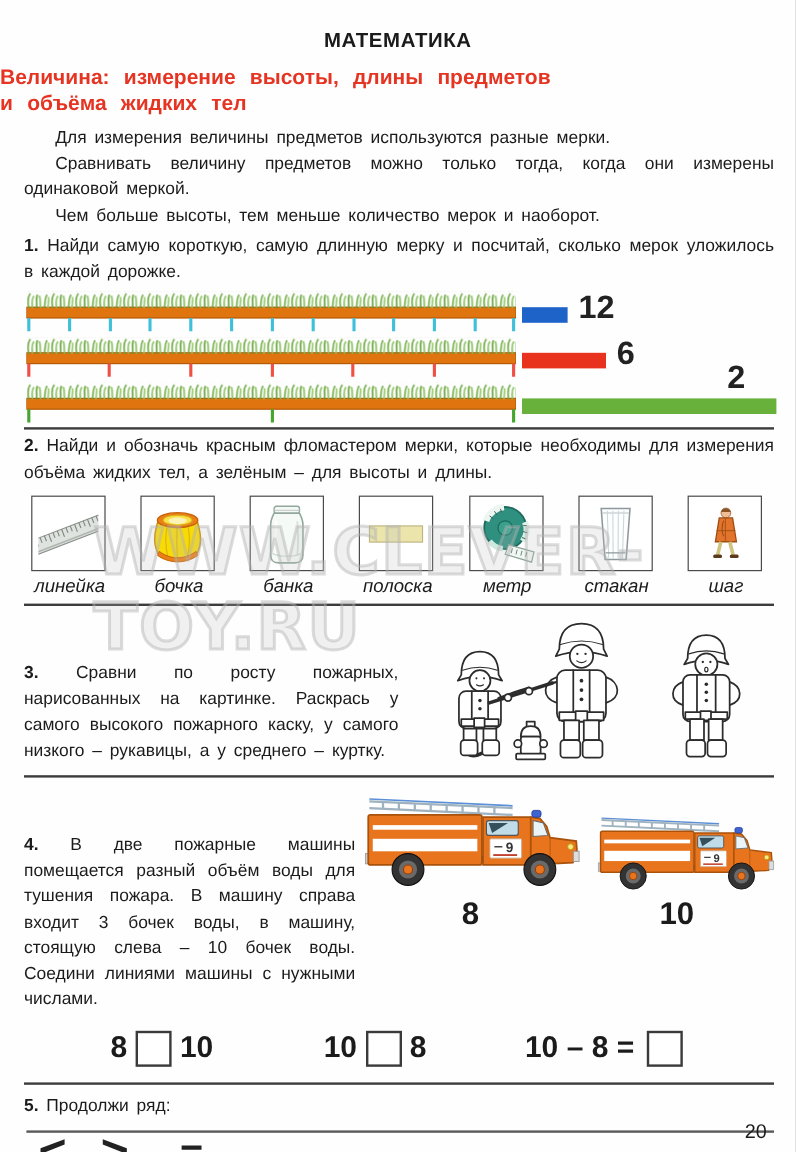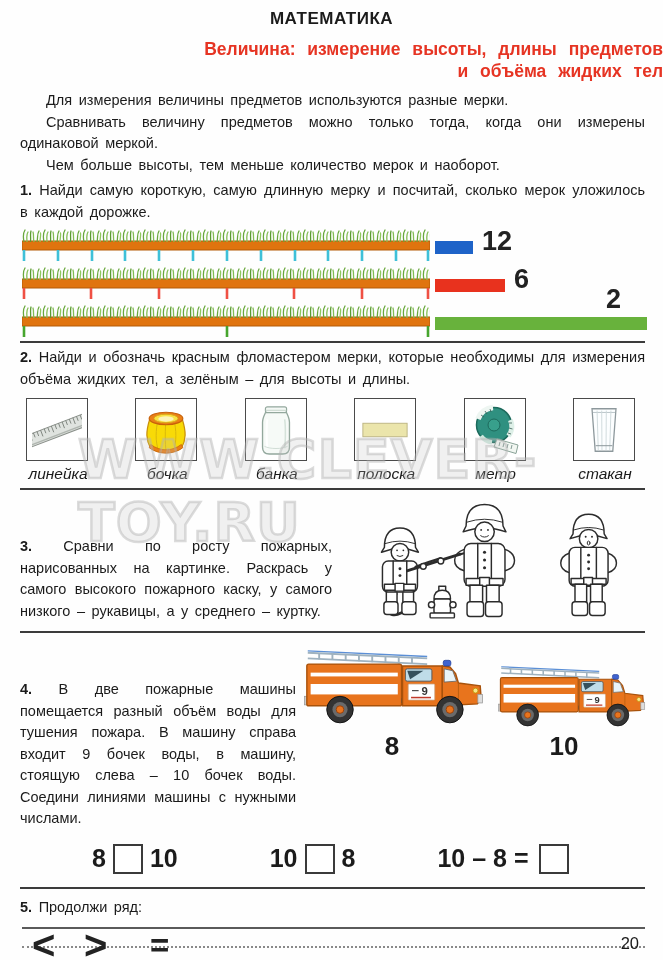--- a/index.html
+++ b/index.html
@@ -2,22 +2,22 @@
 <html lang="ru"><head>
 <meta charset="utf-8">
 <style>
   * { margin:0; padding:0; box-sizing:border-box; }
   body { background:#888; font-family:"Liberation Sans", sans-serif; }
   .page {
     position:relative; width:663px; height:960px; margin:0 auto;
     background:#fefefe; overflow:hidden; color:#1b1b1b;
   }
   
-  .title { margin-top:9px; text-align:center; font-size:17px; font-weight:bold; letter-spacing:.5px; }
-  .red-heading { margin-top:9px; text-align:right; color:#e63423; font-weight:bold;
+  .title { margin-top:24px; text-align:center; font-size:17px; font-weight:bold; letter-spacing:.5px; }
+  .red-heading { margin-top:9px; text-align:left; color:#e63423; font-weight:bold;
                  font-size:17.5px; line-height:22px; word-spacing:7px; }
   
   .txt { font-size:14.5px; line-height:21.5px; word-spacing:2.5px; text-align:justify;margin-top:40px; }
   .intro { margin:8px 18px 0 20px; }
   .intro p { text-indent:26px; }
   .task-head { margin:4px 18px 0 20px; }
   .task-num { font-weight:bold; }
   
   .strips { position:relative; height:108px; margin-top:5px; }
   .strip-svg { position:absolute; left:22px; }
@@ -273,20 +273,37 @@
               <line x1="23.5" y1="6" x2="23.8" y2="49"></line>
             <line x1="28.5" y1="6" x2="28.2" y2="49"></line>
               <line x1="33.5" y1="6" x2="32.2" y2="49"></line>
           </g>
           <line x1="17" y1="44" x2="35" y2="44" stroke="#8d989c" stroke-width="1.1"></line>
         </svg>
       </div>
       <div class="ilabel">стакан</div>
     </div>
 
+    <div class="item">
+      <div class="ibox">
+        <svg width="48" height="52" viewBox="0 0 52 52">
+          <circle cx="27" cy="7" r="4.4" fill="#f0bd96" stroke="#a8744c" stroke-width="0.9"></circle>
+          <path d="M22.7,6.2 A4.4,4.4 0 0 1 31.3,6.2 Z" fill="#8a5526"></path>
+          <path d="M21,11.5 L33,11.5 L36.5,33 L17.5,33 Z" fill="#e2742e" stroke="#a04e10" stroke-width="1.2"></path>
+          <path d="M26.5,12 L26.5,32" stroke="#a04e10" stroke-width="0.8"></path>
+          <path d="M18.5,23 L35.5,23" stroke="#a04e10" stroke-width="0.8"></path>
+          <path d="M25,14 C23,18 23,24 25,28" fill="none" stroke="#a04e10" stroke-width="1"></path>
+          <path d="M22.5,33 L19.5,45" stroke="#cfc37e" stroke-width="3.2"></path>
+          <path d="M30.5,33 L33.5,45" stroke="#cfc37e" stroke-width="3.2"></path>
+          <rect x="15.5" y="44.5" width="8" height="3.2" rx="1.5" fill="#5a3a1a"></rect>
+          <rect x="30.5" y="44.5" width="8" height="3.2" rx="1.5" fill="#5a3a1a"></rect>
+        </svg>
+      </div>
+      <div class="ilabel">шаг</div>
+    </div>
   </div>
 
   <div class="divider"></div>
 
   <div class="row2col">
     <div class="col-text txt">
       <span class="task-num">3.</span>
       <span>Сравни по росту пожарных, нарисованных на картинке. Раскрась у самого высокого пожарного каску, у самого низкого – рукавицы, а у среднего – куртку.</span>
     </div>
     <div class="fig3">
@@ -378,21 +395,21 @@
         </g>
       </svg>
     </div>
   </div>
 
   <div class="divider"></div>
 
   <div class="row2col">
     <div class="col-text4 txt">
       <span class="task-num">4.</span>
-      <span>В две пожарные машины помещается разный объём воды для тушения пожара. В машину справа входит 9 бочек воды, в машину, стоящую слева – 10 бочек воды. Соедини линиями машины с нужными числами.</span>
+      <span>В две пожарные машины помещается разный объём воды для тушения пожара. В машину справа входит 3 бочек воды, в машину, стоящую слева – 10 бочек воды. Соедини линиями машины с нужными числами.</span>
     </div>
     <div class="trucks">
 
       <svg style="left:2px; top:2px" width="180" height="86" viewBox="0 0 190 90">
         <line x1="4" y1="10" x2="130" y2="16" stroke="#5b8fd6" stroke-width="1.5"></line>
         <g stroke="#9fb2bf" stroke-width="2">
           <line x1="4" y1="12" x2="130" y2="18"></line>
             <line x1="4" y1="18" x2="130" y2="24"></line>
           <line x1="16" y1="12.5" x2="16" y2="19"></line>
             <line x1="30" y1="13" x2="30" y2="19.5"></line>

